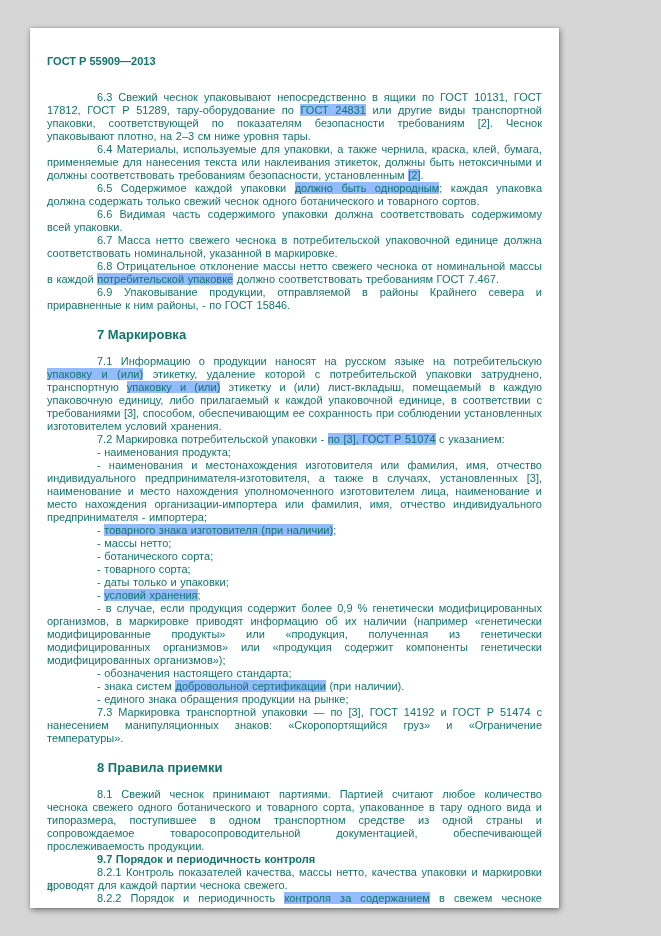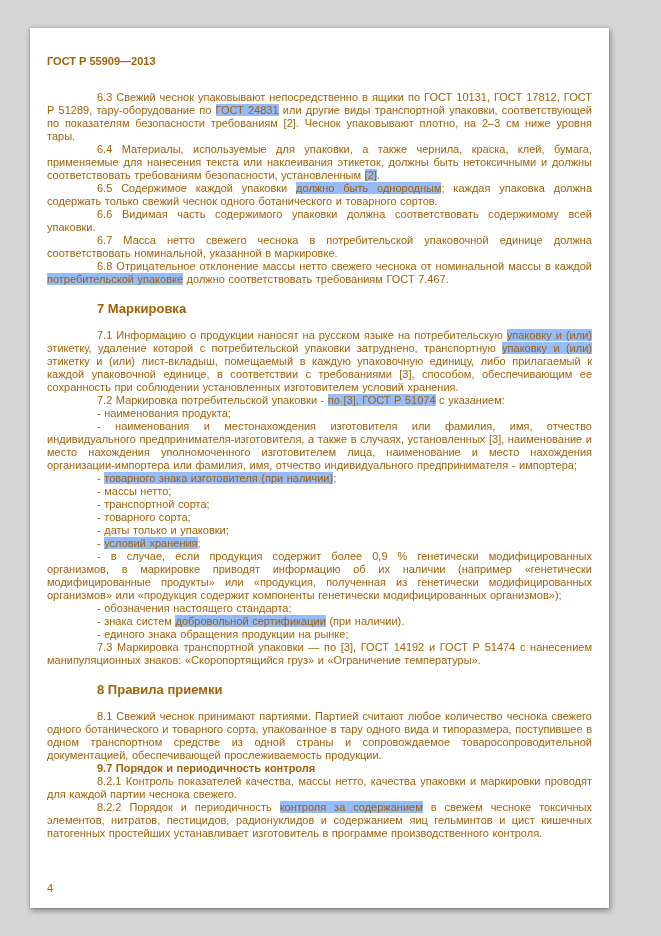--- a/index.html
+++ b/index.html
@@ -9,27 +9,27 @@
     font-family: "Liberation Sans", "DejaVu Sans", sans-serif;
     -webkit-font-smoothing: antialiased;
   }
   .viewport {
     width: 661px; height: 936px;
     box-sizing: border-box;
     padding: 28px 30px;
     background: #d6d6d6;
   }
   .page {
-    width: 579px; height: 880px;
+    width: 529px; height: 880px;
     box-sizing: border-box;
     background: #ffffff;
     box-shadow: 1px 2px 6px rgba(0,0,0,0.45), 0 0 1px rgba(0,0,0,0.35);
     padding: 27px 17px 0 17px;
     position: relative;
-    color: #a16207;
+    color: #0f766e;
     overflow: hidden;
   }
   .doc-header {
     font-weight: bold;
     font-size: 11px;
     line-height: 12px;
     margin-bottom: 24px;
   }
   .doc-content p.para {
     margin: 0;
@@ -62,28 +62,29 @@
 <div class="viewport">
   <div class="page">
     <div class="doc-header">ГОСТ Р 55909—2013</div>
     <div class="doc-content">
         <p class="para"><span>6.3 Свежий чеснок упаковывают непосредственно в ящики по ГОСТ 10131, ГОСТ 17812, ГОСТ Р 51289, тару-оборудование по </span><span class="hl">ГОСТ 24831</span><span> или другие виды транспортной упаковки, соответствующей по показателям безопасности требованиям [2]. Чеснок упаковывают плотно, на 2–3 см ниже уровня тары.</span></p>
         <p class="para"><span>6.4 Материалы, используемые для упаковки, а также чернила, краска, клей, бумага, применяемые для нанесения текста или наклеивания этикеток, должны быть нетоксичными и должны соответствовать требованиям безопасности, установленным </span><span class="hl">[2]</span><span>.</span></p>
         <p class="para"><span>6.5 Содержимое каждой упаковки </span><span class="hl">должно быть однородным</span><span>; каждая упаковка должна содержать только свежий чеснок одного ботанического и товарного сортов.</span></p>
         <p class="para"><span>6.6 Видимая часть содержимого упаковки должна соответствовать содержимому всей упаковки.</span></p>
         <p class="para"><span>6.7 Масса нетто свежего чеснока в потребительской упаковочной единице должна соответствовать номинальной, указанной в маркировке.</span></p>
         <p class="para"><span>6.8 Отрицательное отклонение массы нетто свежего чеснока от номинальной массы в каждой </span><span class="hl">потребительской упаковке</span><span> должно соответствовать требованиям ГОСТ 7.467.</span></p>
+        <p class="para"><span>6.9 Упаковывание продукции, отправляемой в районы Крайнего севера и приравненные к ним районы, - по ГОСТ 15846.</span></p>
         <div class="heading">7 Маркировка</div>
         <p class="para"><span>7.1 Информацию о продукции наносят на русском языке на потребительскую </span><span class="hl">упаковку и (или)</span><span> этикетку, удаление которой с потребительской упаковки затруднено, транспортную </span><span class="hl">упаковку и (или)</span><span> этикетку и (или) лист-вкладыш, помещаемый в каждую упаковочную единицу, либо прилагаемый к каждой упаковочной единице, в соответствии с требованиями [3], способом, обеспечивающим ее сохранность при соблюдении установленных изготовителем условий хранения.</span></p>
         <p class="para"><span>7.2 Маркировка потребительской упаковки - </span><span class="hl">по [3], ГОСТ Р 51074</span><span> с указанием:</span></p>
         <p class="para"><span>- наименования продукта;</span></p>
         <p class="para"><span>- наименования и местонахождения изготовителя или фамилия, имя, отчество индивидуального предпринимателя-изготовителя, а также в случаях, установленных [3], наименование и место нахождения уполномоченного изготовителем лица, наименование и место нахождения организации-импортера или фамилия, имя, отчество индивидуального предпринимателя - импортера;</span></p>
         <p class="para"><span>- </span><span class="hl">товарного знака изготовителя (при наличии)</span><span>;</span></p>
         <p class="para"><span>- массы нетто;</span></p>
-        <p class="para"><span>- транспортной сорта;</span></p>
+        <p class="para"><span>- ботанического сорта;</span></p>
         <p class="para"><span>- товарного сорта;</span></p>
         <p class="para"><span>- даты только и упаковки;</span></p>
         <p class="para"><span>- </span><span class="hl">условий хранения</span><span>;</span></p>
         <p class="para"><span>- в случае, если продукция содержит более 0,9 % генетически модифицированных организмов, в маркировке приводят информацию об их наличии (например «генетически модифицированные продукты» или «продукция, полученная из генетически модифицированных организмов» или «продукция содержит компоненты генетически модифицированных организмов»);</span></p>
         <p class="para"><span>- обозначения настоящего стандарта;</span></p>
         <p class="para"><span>- знака систем </span><span class="hl">добровольной сертификации</span><span> (при наличии).</span></p>
         <p class="para"><span>- единого знака обращения продукции на рынке;</span></p>
         <p class="para"><span>7.3 Маркировка транспортной упаковки — по [3], ГОСТ 14192 и ГОСТ Р 51474 с нанесением манипуляционных знаков: «Скоропортящийся груз» и «Ограничение температуры».</span></p>
         <div class="heading">8 Правила приемки</div>
         <p class="para"><span>8.1 Свежий чеснок принимают партиями. Партией считают любое количество чеснока свежего одного ботанического и товарного сорта, упакованное в тару одного вида и типоразмера, поступившее в одном транспортном средстве из одной страны и сопровождаемое товаросопроводительной документацией, обеспечивающей прослеживаемость продукции.</span></p>

